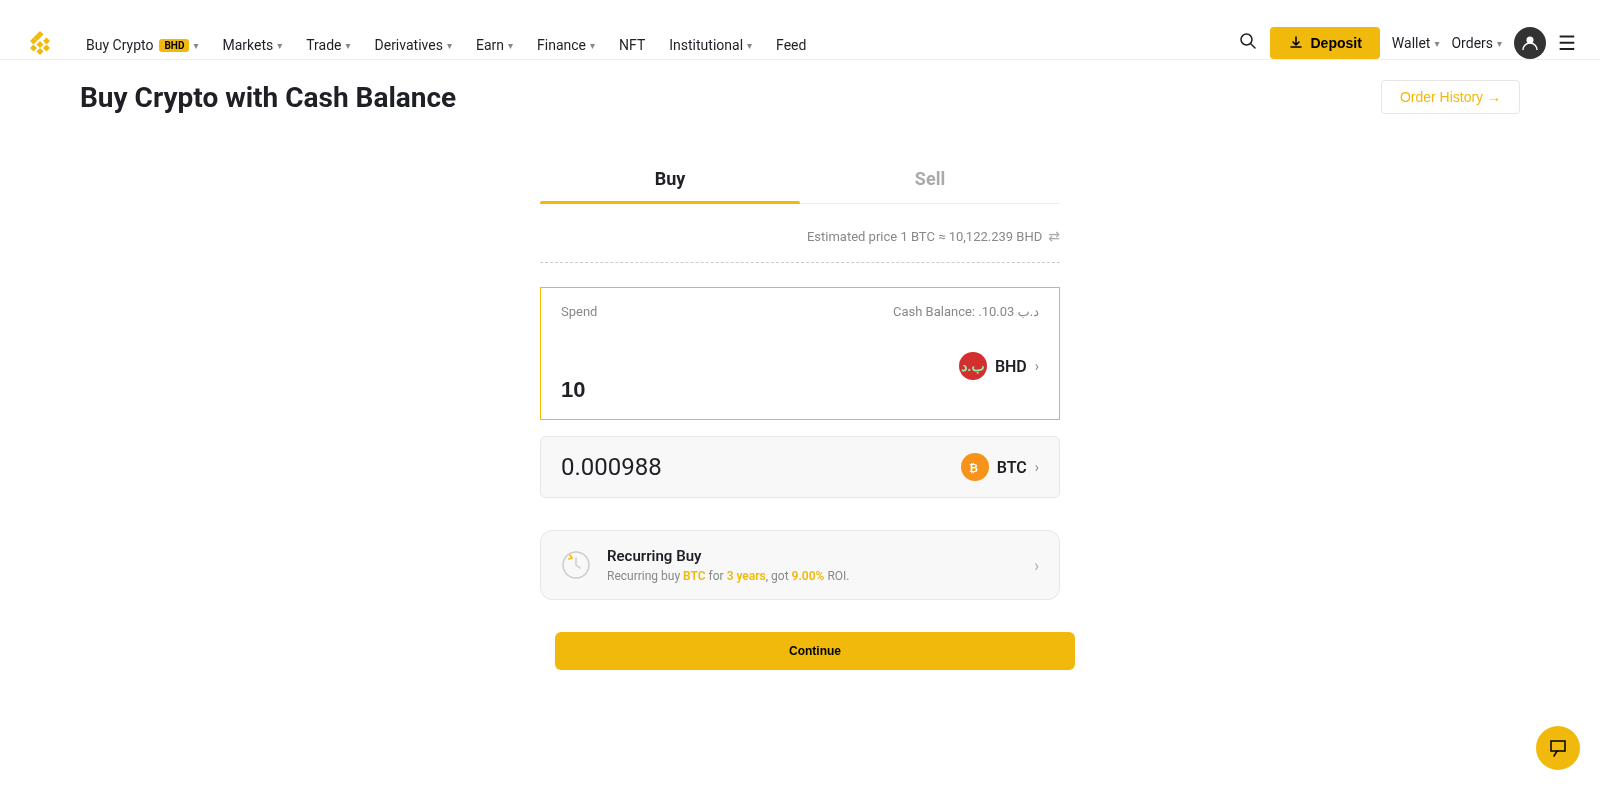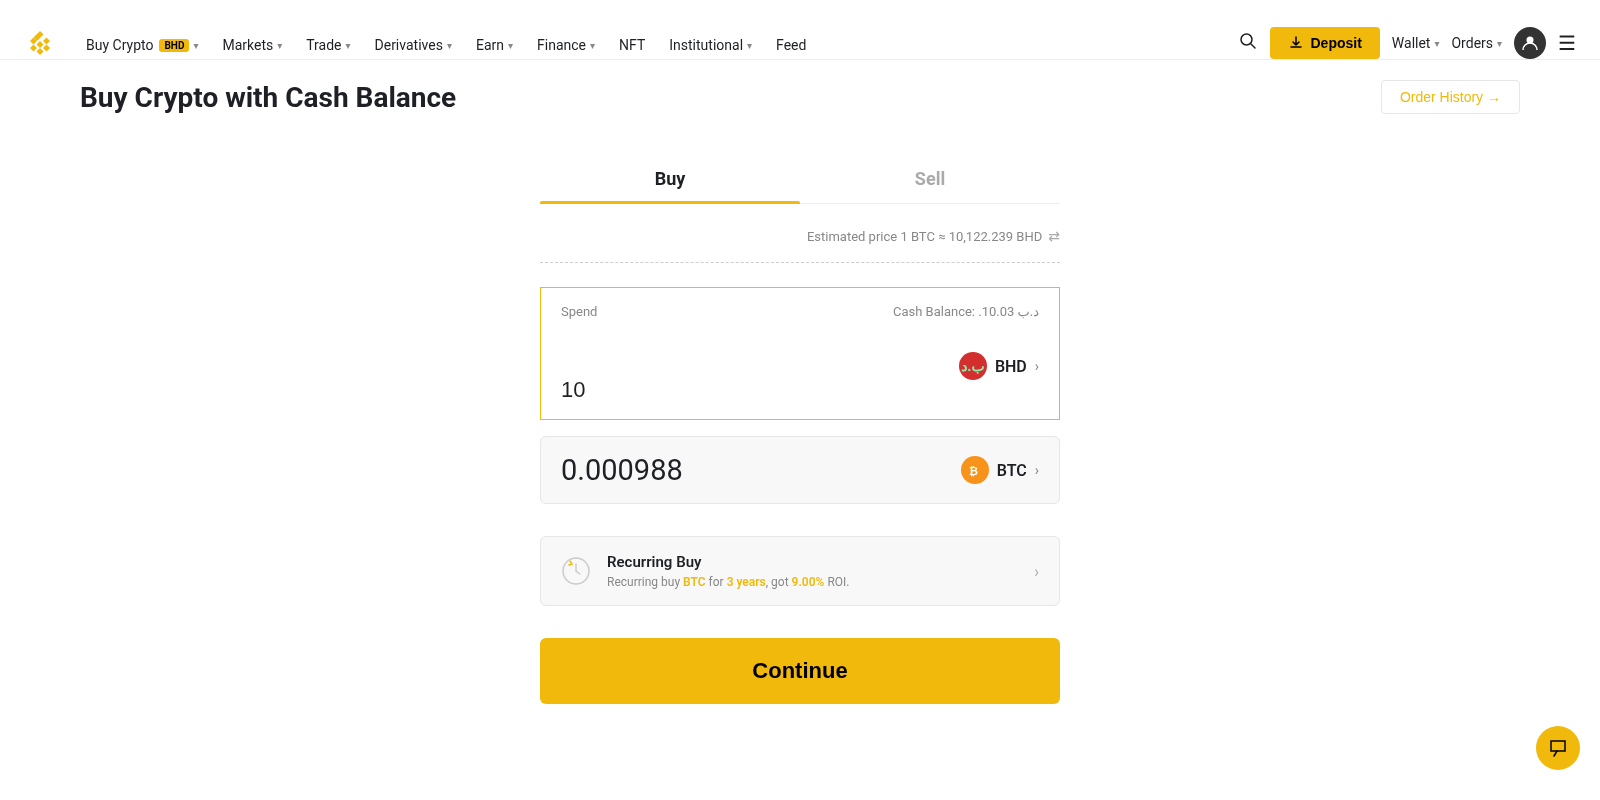--- a/index.html
+++ b/index.html
@@ -39,43 +39,43 @@
 
     
     .estimated-price { text-align: center; font-size: 13px; color: #888; margin-bottom: 24px; border-bottom: 1px dashed #ccc; padding-bottom: 18px; display: flex; align-items: center; justify-content: flex-end; gap: 6px; }
     .refresh-icon { font-size: 14px; cursor: pointer; color: #aaa; }
 
     
     .spend-card { border: 1.5px solid #f0b90b; border-radius: 0; padding: 16px 20px; margin-bottom: 16px; background: #fff; }
     .card-label { font-size: 13px; color: #888; display: flex; justify-content: space-between; margin-bottom: 10px; }
     .card-balance { color: #888; font-size: 13px; }
     .card-row { display: flex; align-items: center; justify-content: space-between; }
-    .amount-input { border: none; outline: none; font-size: 22px; font-weight: 400; color: #1e2026; width: 200px; background: transparent; margin-top: 48px; }
+    .amount-input { border: none; outline: none; font-size: 22px; font-weight: 700; color: #1e2026; width: 200px; background: transparent; margin-top: 48px; }
     .currency-selector { display: flex; align-items: center; gap: 8px; cursor: pointer; }
     .currency-icon { width: 28px; height: 28px; border-radius: 50%; display: flex; align-items: center; justify-content: center; font-size: 14px; font-weight: 700; }
     .bhd-icon { background: #d32f2f; color: #86efac; }
     .btc-icon { background: #f7931a; color: #fff; }
     .currency-name { font-size: 16px; font-weight: 600; color: #1e2026; }
     .currency-chevron { color: #888; font-size: 14px; }
 
     
     .receive-card { border: 1.5px solid #e6e6e6; border-radius: 6px; padding: 16px 20px; margin-bottom: 32px; background: #f8f8f8; }
-    .receive-amount { font-size: 29px; font-weight: 400; color: #1e2026; }
-
-    
-    .recurring-card { border: 1px solid #e6e6e6; border-radius: 6px; padding: 16px 20px; margin-bottom: 32px; background: #f8f8f8; display: flex; align-items: center; justify-content: space-between; cursor: pointer; }
+    .receive-amount { font-size: 24px; font-weight: 400; color: #1e2026; }
+
+    
+    .recurring-card { border: 1px solid #e6e6e6; border-radius: 12px; padding: 16px 20px; margin-bottom: 32px; background: #f8f8f8; display: flex; align-items: center; justify-content: space-between; cursor: pointer; }
     .recurring-left { display: flex; align-items: center; gap: 14px; }
     .recurring-icon { width: 32px; height: 32px; color: #aaa; font-size: 22px; display: flex; align-items: center; }
     .recurring-title { font-size: 15px; font-weight: 600; color: #1e2026; margin-bottom: 4px; }
     .recurring-desc { font-size: 12px; color: #888; }
     .recurring-desc .highlight { color: #f0b90b; font-weight: 600; }
     .recurring-chevron { color: #aaa; font-size: 16px; }
 
     
-    .continue-btn { width: 100%; background: #f0b90b; color: #000; border: none; border-radius: 6px; padding: 20px; font-size: 22px; font-weight: 700; cursor: pointer; }
+    .continue-btn { width: 100%; background: #f0b90b; color: #000; border: none; border-radius: 6px; padding: 12px; font-size: 12px; font-weight: 700; cursor: pointer; margin-left: 15px; }
 
     
     .chat-bubble { position: fixed; bottom: 30px; right: 20px; width: 44px; height: 44px; background: #f0b90b; border-radius: 50%; display: flex; align-items: center; justify-content: center; cursor: pointer; font-size: 20px; }
   </style>
 </head>
 <body>
 
 <nav class="navbar">
   <div class="logo">
     <svg class="logo-icon" viewBox="0 0 32 32" fill="none" xmlns="http://www.w3.org/2000/svg">

